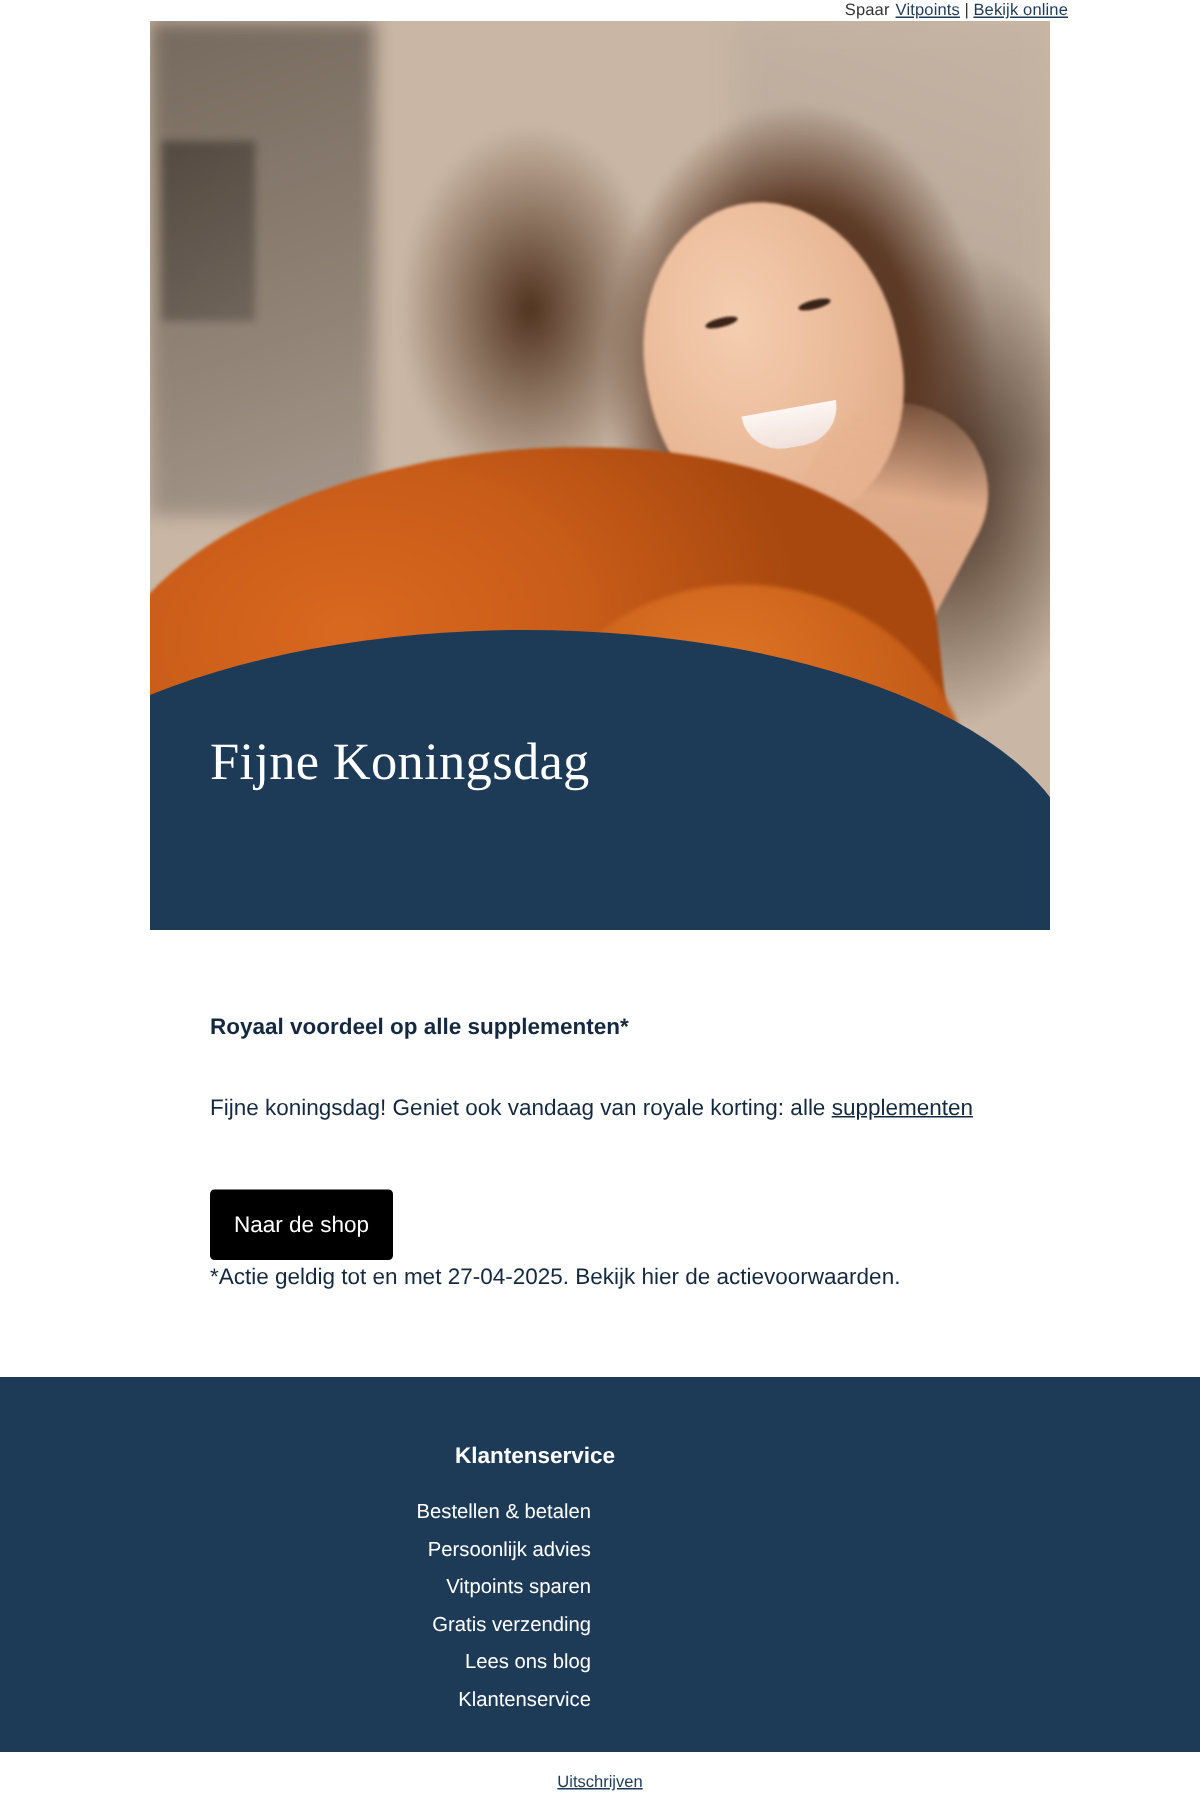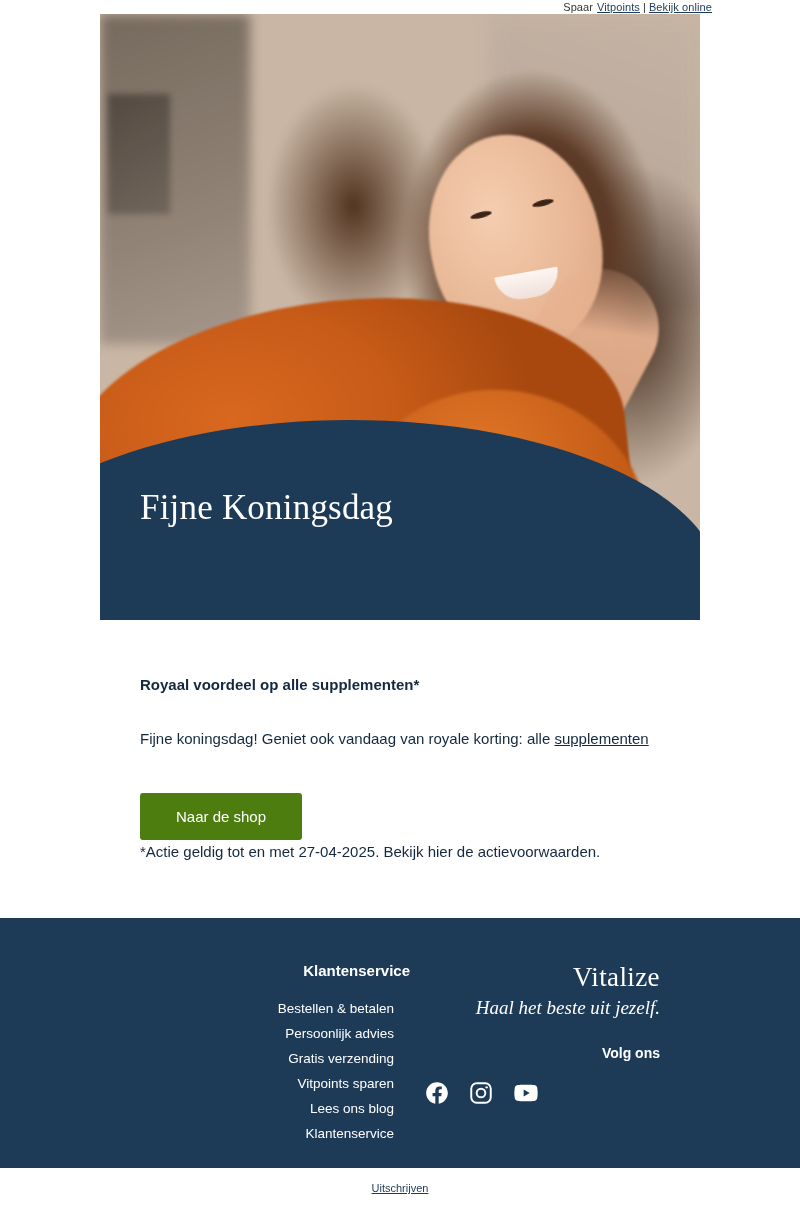--- a/index.html
+++ b/index.html
@@ -197,24 +197,24 @@
     line-height: 24px;
     color: #14293f;
   }
   .content p a {
     color: #14293f;
     text-decoration: underline;
   }
   .cta {
     display: inline-block;
     margin-top: 18px;
-    background: #4d7c0f;
+    background: #000000;
     color: #ffffff;
     font-size: 15px;
-    padding: 15px 36px;
+    padding: 15px 16px;
     border: none;
     border-radius: 3px;
     cursor: pointer;
     font-family: "Liberation Sans", sans-serif;
   }
   .disclaimer {
     margin: 46px 0 0 0;
     font-size: 10.5px;
     color: #32475c;
     padding-bottom: 30px;
@@ -335,49 +335,25 @@
   </div>
 </div>
 
 <div class="footer">
   <div class="footer-inner">
     <div class="footer-col-left">
       <h3>Klantenservice</h3>
       <ul>
         <li><a href="#">Bestellen &amp; betalen</a></li>
         <li><a href="#">Persoonlijk advies</a></li>
+        <li><a href="#">Vitpoints sparen</a></li>
         <li><a href="#">Gratis verzending</a></li>
-        <li><a href="#">Vitpoints sparen</a></li>
         <li><a href="#">Lees ons blog</a></li>
         <li><a href="#">Klantenservice</a></li>
       </ul>
     </div>
 
-    <div class="footer-col-right">
-      <p class="brand-name">Vitalize</p>
-      <p class="brand-tagline">Haal het beste uit jezelf.</p>
-      <p class="follow-title">Volg ons</p>
-      <div class="social-row">
-        <a href="#" aria-label="facebook">
-          <svg width="26" height="26" viewBox="0 0 24 24" fill="#ffffff">
-            <path d="M12 2C6.48 2 2 6.48 2 12c0 5 3.66 9.13 8.44 9.88v-6.99H7.9V12h2.54V9.8c0-2.5 1.49-3.89 3.77-3.89 1.09 0 2.23.2 2.23.2v2.46h-1.26c-1.24 0-1.63.77-1.63 1.56V12h2.78l-.44 2.89h-2.34v6.99C18.34 21.13 22 17 22 12c0-5.52-4.48-10-10-10z"></path>
-          </svg>
-        </a>
-        <a href="#" aria-label="instagram">
-          <svg width="26" height="26" viewBox="0 0 24 24" fill="none" stroke="#ffffff" stroke-width="1.8">
-            <rect x="3" y="3" width="18" height="18" rx="5"></rect>
-            <circle cx="12" cy="12" r="4"></circle>
-            <circle cx="17.2" cy="6.8" r="1.1" fill="#ffffff" stroke="none"></circle>
-          </svg>
-        </a>
-        <a href="#" aria-label="youtube">
-          <svg width="28" height="28" viewBox="0 0 24 24" fill="#ffffff">
-            <path d="M21.58 7.2a2.5 2.5 0 0 0-1.76-1.77C18.25 5 12 5 12 5s-6.25 0-7.82.43A2.5 2.5 0 0 0 2.42 7.2 26 26 0 0 0 2 12a26 26 0 0 0 .42 4.8 2.5 2.5 0 0 0 1.76 1.77C5.75 19 12 19 12 19s6.25 0 7.82-.43a2.5 2.5 0 0 0 1.76-1.77A26 26 0 0 0 22 12a26 26 0 0 0-.42-4.8zM10 15V9l5.2 3-5.2 3z"></path>
-          </svg>
-        </a>
-      </div>
-    </div>
   </div>
 </div>
 
 <div class="bottom-bar">
   <a href="#">Uitschrijven</a>
 </div>
 
 </body></html>

